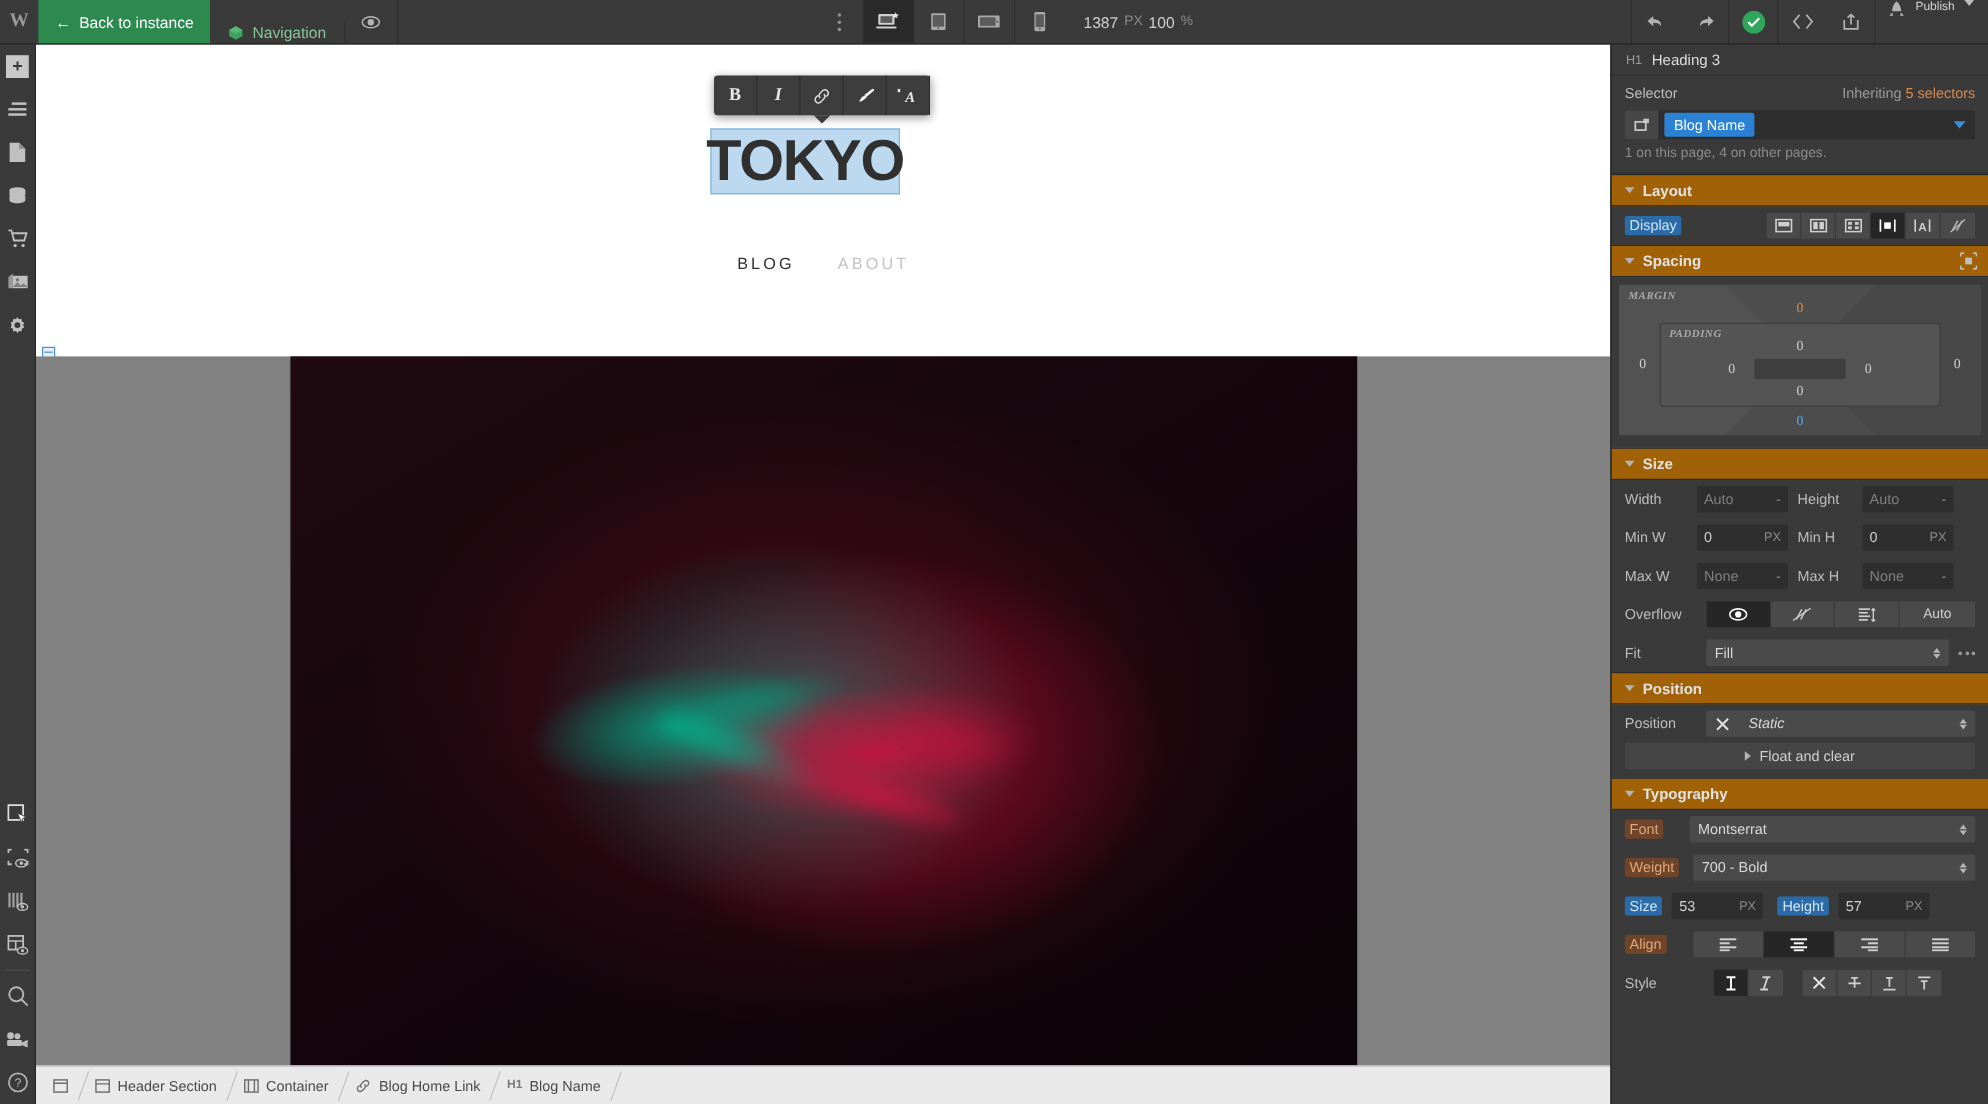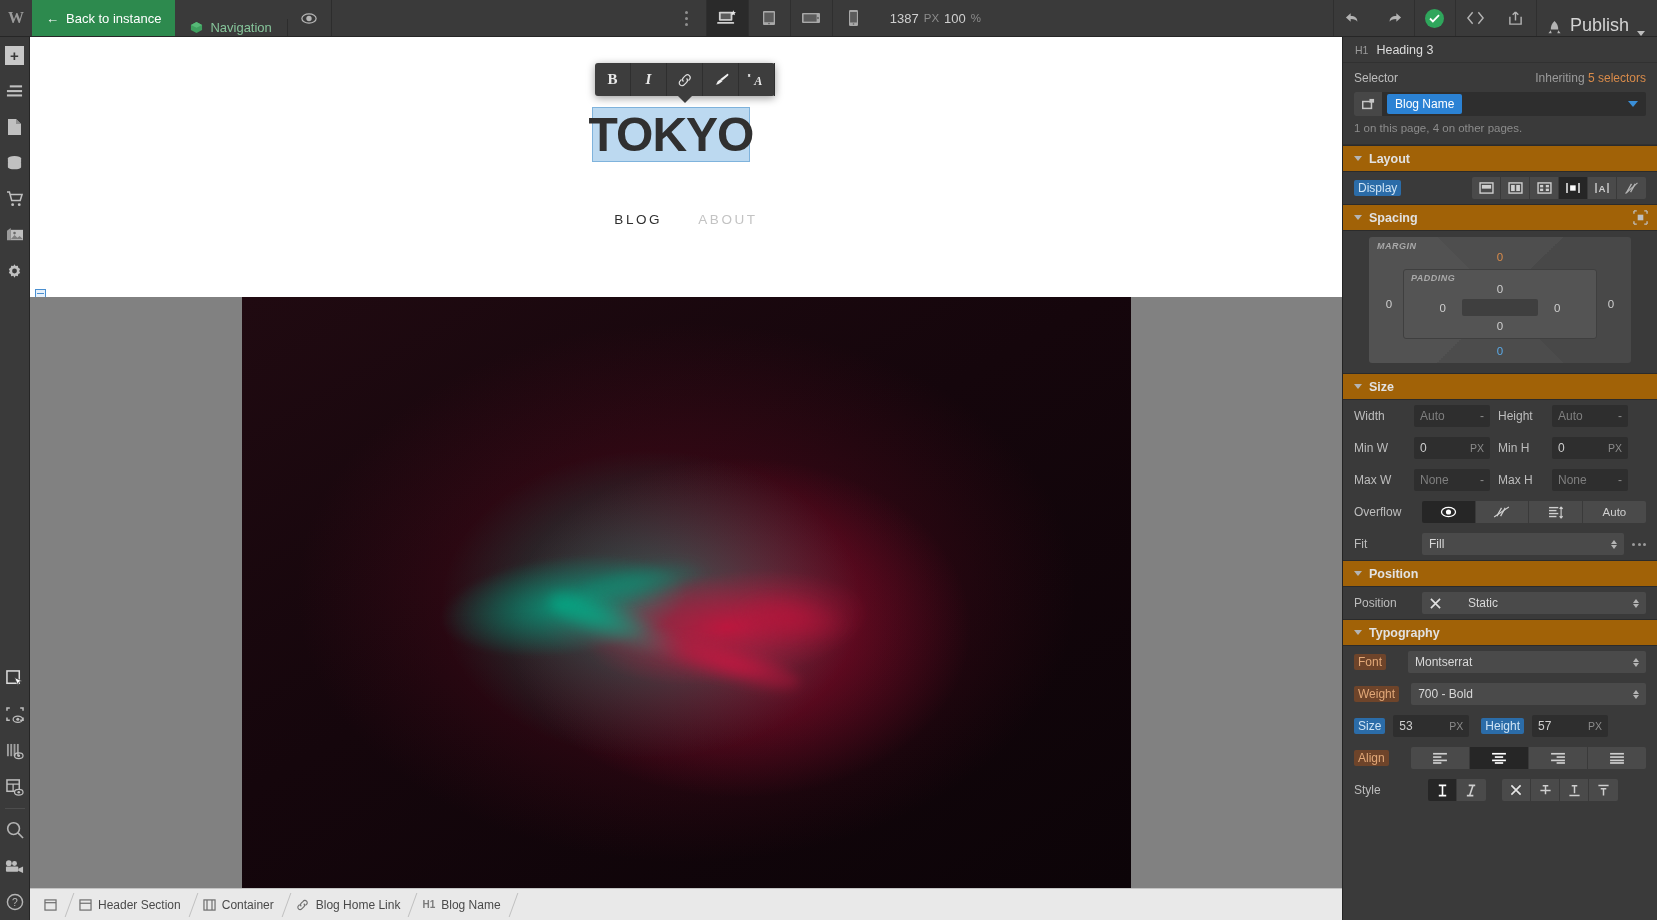--- a/index.html
+++ b/index.html
@@ -60,22 +60,22 @@
   .tb-btn {
     display:flex; align-items:center; justify-content:center; width:40px;
     cursor:pointer;
   }
   .tb-group { display:flex; align-items:stretch; border-left:1px solid #2f2f2f; }
   .ok-dot {
     width:19px; height:19px; border-radius:50%; background:#2fa65c;
     display:flex; align-items:center; justify-content:center;
   }
   .tb-publish {
-    display:flex; align-items:flex-end; gap:8px; padding:0 12px 0 10px;
-    cursor:pointer; border-left:1px solid #2f2f2f; font-size:18px;
+    display:flex; align-items:flex-start; gap:8px; padding:0 12px 0 10px;
+    cursor:pointer; border-left:1px solid #2f2f2f; font-size:10px;
   }
   .caret-d {
     width:0;height:0;border-left:4px solid transparent;
     border-right:4px solid transparent;border-top:5px solid #bdbdbd;
   }
 
   
   .rail {
     position:absolute; top:37px; left:0; width:30px; bottom:0;
     background:#3a3a3a; border-right:1px solid #262626;
@@ -252,21 +252,21 @@
   .segbar { display:flex; border-radius:2px; overflow:hidden; }
   .seg {
     width:29px; height:22px; background:#4a4a4a; display:flex;
     align-items:center; justify-content:center; cursor:pointer;
     border-right:1px solid #3a3a3a; color:#cfcfcf;
   }
   .seg:last-child{border-right:none;}
   .seg.on { background:#262626; color:#fff; }
 
   
-  .spacing-wrap { padding:6px 26px 10px; }
+  .spacing-wrap { padding:6px 6px 10px;font-family:Liberation Serif, serif; }
   .margin-box {
     background:#4c4c4c; border-radius:3px; padding:14px 6px 6px; position:relative;
     background-image:
       linear-gradient(135deg, rgba(255,255,255,.035) 0 50%, transparent 50%),
       linear-gradient(225deg, rgba(0,0,0,.06) 0 50%, transparent 50%);
   }
   .mini-lbl { position:absolute; font-size:9px; letter-spacing:.5px; color:#a9a9a9; font-style:italic; font-weight:bold;}
   .padding-box {
     background:#545454; border:1px solid #3f3f3f; border-radius:3px;
     margin:0 34px; padding:13px 6px 6px; position:relative;
@@ -855,31 +855,35 @@
         </span>
     </div>
 
     <div class="sect-hdr">
       <span class="tri"></span>
       <span>Position</span>
     </div>
     <div class="row">
       <span class="lbl" style="width:60px;">Position</span>
       <span class="select" style="flex:1; padding-left:0;">
-        <span style="display:flex;align-items:center;gap:27px;padding-left:8px;">
+        <span style="display:flex;align-items:center;gap:16px;padding-left:8px;font-style:italic;">
           <svg width="11" height="11" viewBox="0 0 12 12">
               <path d="M1 1 11 11M11 1 1 11" stroke="#e0e0e0" stroke-width="1.8"></path>
             </svg>
           <span>Static</span>
         </span>
         <span class="stepper">
             <i class="up"></i>
             <i class="dn"></i>
           </span>
       </span>
+    </div>
+    <div class="float-row">
+      <span class="tri r"></span>
+      <span>Float and clear</span>
     </div>
 
     <div class="sect-hdr">
       <span class="tri"></span>
       <span>Typography</span>
     </div>
     <div class="row">
       <span class="lbl orange">Font</span>
       <span class="select" style="flex:1; margin-left:14px;">
         <span>Montserrat</span>

